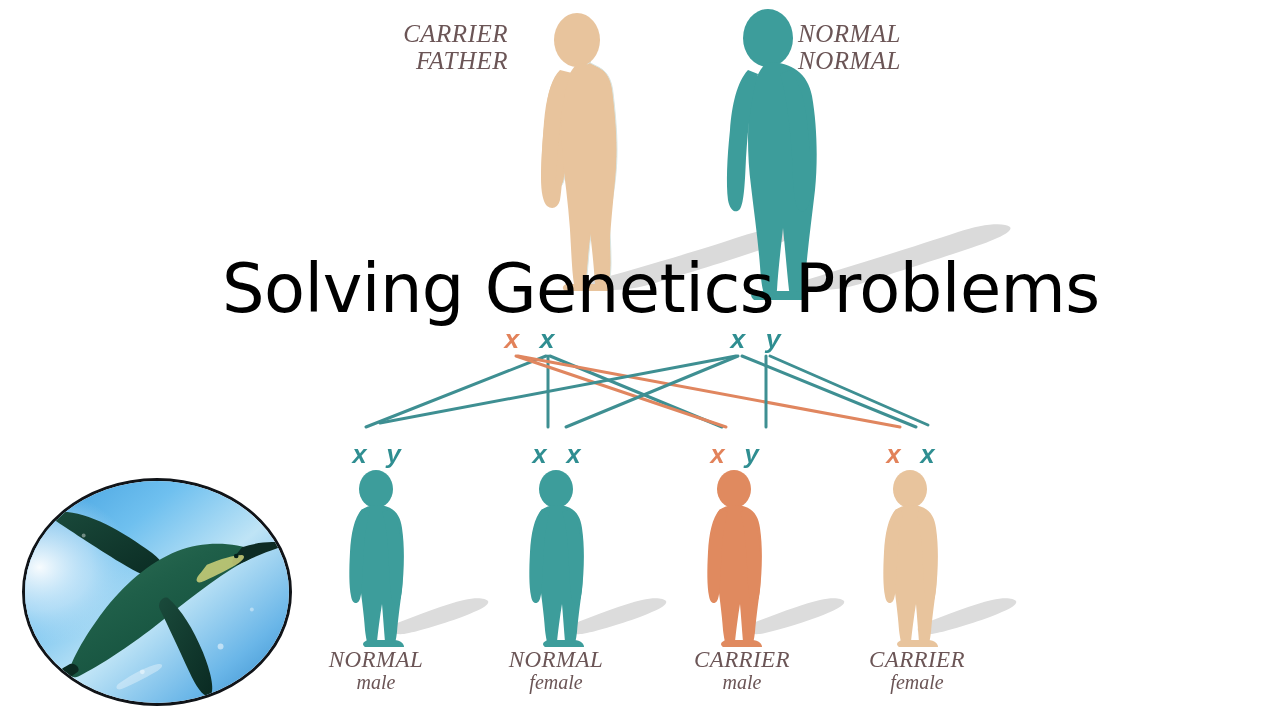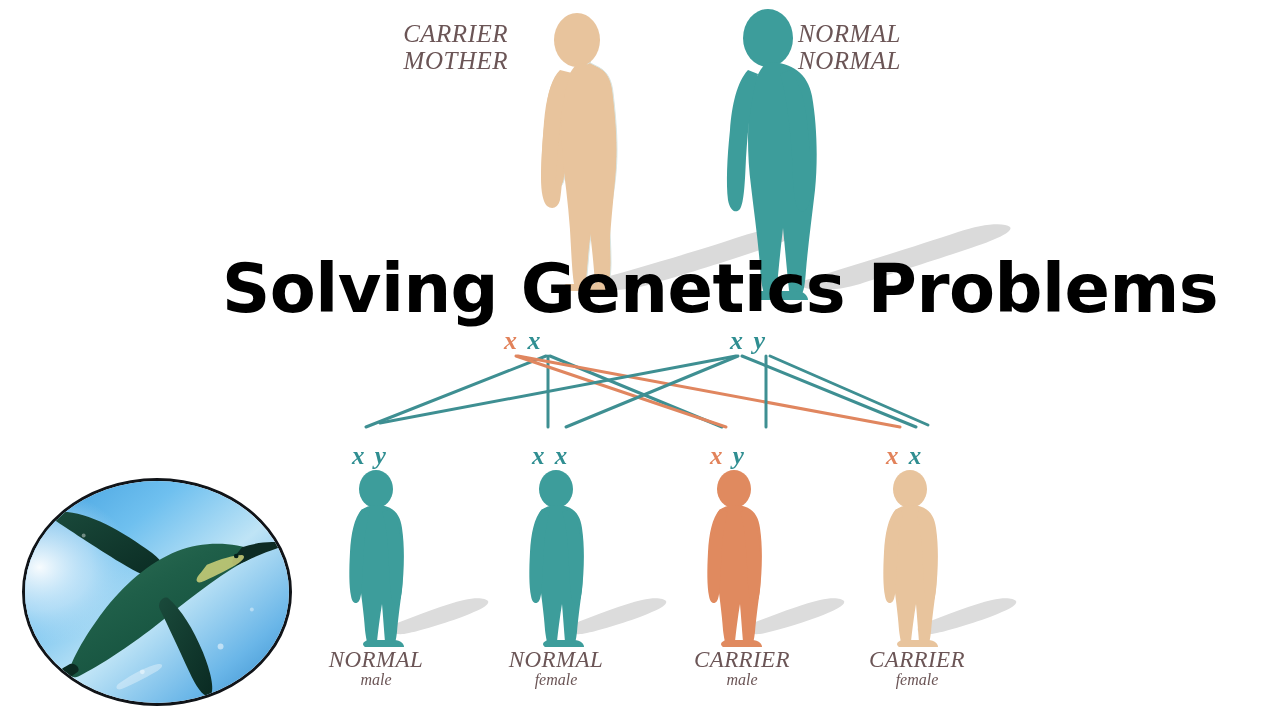--- a/index.html
+++ b/index.html
@@ -55,45 +55,45 @@
     line-height: 1.05;
     white-space: nowrap;
   }
   .child-label .lbl-top {
     display: block;
     font-size: 23px;
     letter-spacing: 0.4px;
   }
   .child-label .lbl-bot {
     display: block;
-    font-size: 16px;
+    font-size: 20px;
   }
 
   
   .genotype {
     position: absolute;
-    font-family: Liberation Serif, serif;
+    font-family: Liberation Mono, monospace;
     font-style: italic;
     font-weight: 700;
     white-space: nowrap;
     letter-spacing: 2px;
   }
   .genotype.parent-geno { font-size: 26px; }
   .genotype.child-geno  { font-size: 25px; }
   .al-teal   { color: #2f8e91; }
   .al-salmon { color: #e2825a; }
 
   
   #title {
     position: absolute;
     left: 222px;
     top: 256px;
     width: 840px;
     font-family: "DejaVu Sans", sans-serif;
-    font-weight: 700;
+    font-weight: 400;
     font-size: 67px;
     line-height: 1;
     color: #000000;
     letter-spacing: -0.5px;
     white-space: nowrap;
   }
 
   
   #penguin-badge {
     position: absolute;
@@ -274,21 +274,21 @@
       <path fill="#e8c49d" d="M896 509 C888 518 885 534 884 552 C883 570 883 586 885 596
            C886 603 890 605 893 601 C896 597 896 582 897 566 C898 542 900 522 904 512 Z"></path>
       <path fill="#e8c49d" d="M924 509 C932 518 935 534 936 552 C937 570 937 586 935 596
            C934 603 930 605 927 601 C924 597 924 582 923 566 C922 542 920 522 916 512 Z"></path>
       <path fill="#e8c49d" d="M902 640 L928 640 C935 640 938 644 938 647 L899 647 C896 645 896 642 902 640 Z"></path>
     </g>
   </svg>
 
   <div class="caps-label parent-label right-al" style="left:348px; top:20px; width:160px;">
     <span>CARRIER</span><br>
-    <span>MOTHER</span>
+    <span>FATHER</span>
   </div>
 
   <div class="caps-label parent-label left-al" style="left:798px; top:20px; width:180px;">
     <span>NORMAL</span><br>
     <span>NORMAL</span>
   </div>
 
   <div class="genotype parent-geno" style="left:504px; top:326px;">
     <span class="al-salmon">x</span>
     <span class="al-teal">x</span>

